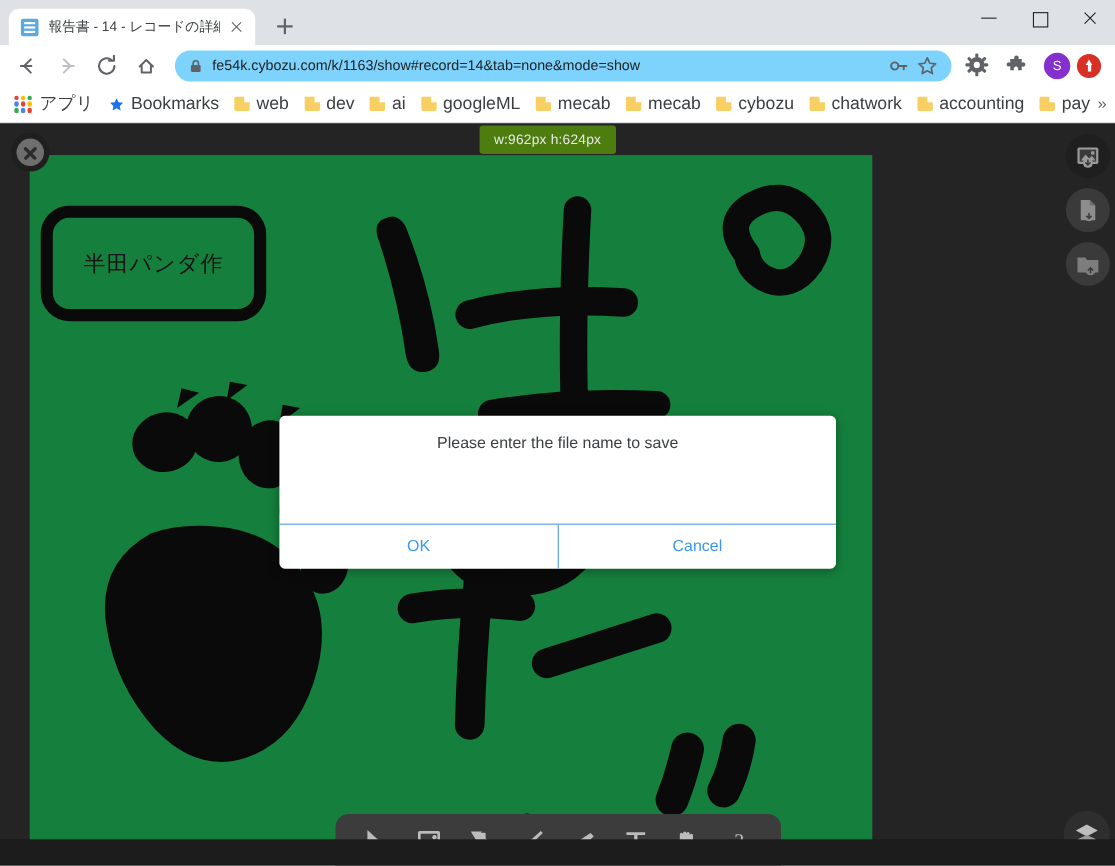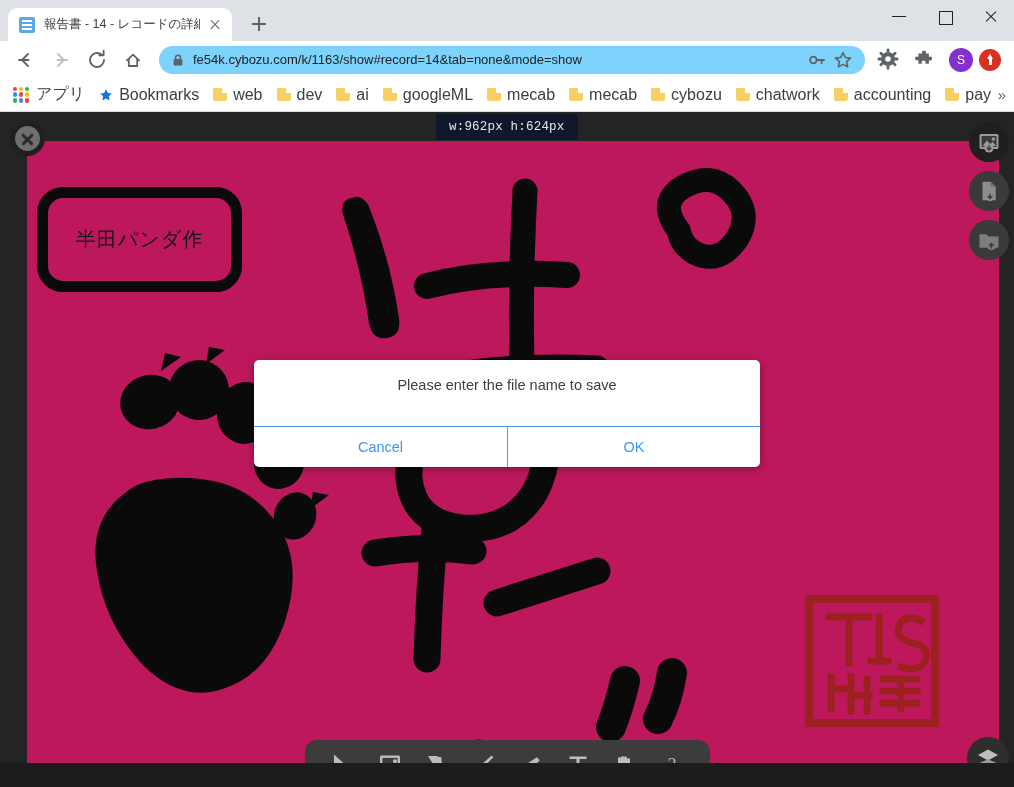--- a/index.html
+++ b/index.html
@@ -148,31 +148,30 @@
   #bm-overflow { position:absolute; right:8px; font-size:15px; color:#5f6368; cursor:pointer; }
 
   
   #editor {
     position: absolute; left:0; top:112px; width:1014px; height:675px;
     background: #242424; overflow:hidden;
   }
 
   
   #canvas {
-    position:absolute; left:27px; top:29px; width:972px; height:624px;
-    background: #be185d; overflow:hidden;
+    position:absolute; left:27px; top:29px; width:766px; height:624px;
+    background: #15803d; overflow:hidden;
   }
 
   
   #sizebadge {
     position:absolute; left:436px; top:114px; z-index: 30;
-    background:#0f172a; color:#e8e8e8; font-size:12.5px;
+    background:#4d7c0f; color:#e8e8e8; font-size:12.5px;
     padding: 6px 13px; border-radius: 3px; letter-spacing:.2px;
     white-space:nowrap;
-    font-family:Liberation Mono, monospace;
   }
 
   
   #closeround {
     position:absolute; left:10px; top:121px; width:35px; height:35px;
     border-radius:50%; background:#1f1f1f; z-index:31; cursor:pointer;
     display:flex; align-items:center; justify-content:center;
   }
   #closeround .inner {
     width:25px; height:25px; border-radius:50%;
@@ -228,21 +227,21 @@
     border: 11px solid #0a0a0a; border-radius: 26px;
     display:flex; align-items:center; justify-content:center;
   }
   #nameplate span {
     font-size: 20px; color:#131313; letter-spacing: 1px;
     font-family: "DejaVu Sans", sans-serif;
   }
 
   
   #dialog {
-    position:absolute; left:254px; top:360px; width:506px; height:107px;
+    position:absolute; left:254px; top:378px; width:506px; height:139px;
     background:#fff; border-radius:5px; z-index:40;
     box-shadow: 0 2px 10px rgba(0,0,0,.35);
     overflow:hidden;
     display:flex; flex-direction:column;
   }
   #dialog .dtitle {
     text-align:center; font-size:14.5px; color:#3c4043;
     padding: 17px 10px 11px;
   }
   #dialog .dinputwrap { padding: 0 16px 15px; }
@@ -595,18 +594,18 @@
 
   <div id="sizebadge">w:962px  h:624px</div>
 
   <div id="closeround">
     <span class="inner"></span>
   </div>
 
   <div id="dialog">
     <div class="dtitle">Please enter the file name to save</div>
     <div class="dbtns">
+      <div class="dbtn">OK</div>
       <div class="dbtn">Cancel</div>
-      <div class="dbtn">OK</div>
     </div>
   </div>
 
 </div>
 
 </body></html>

